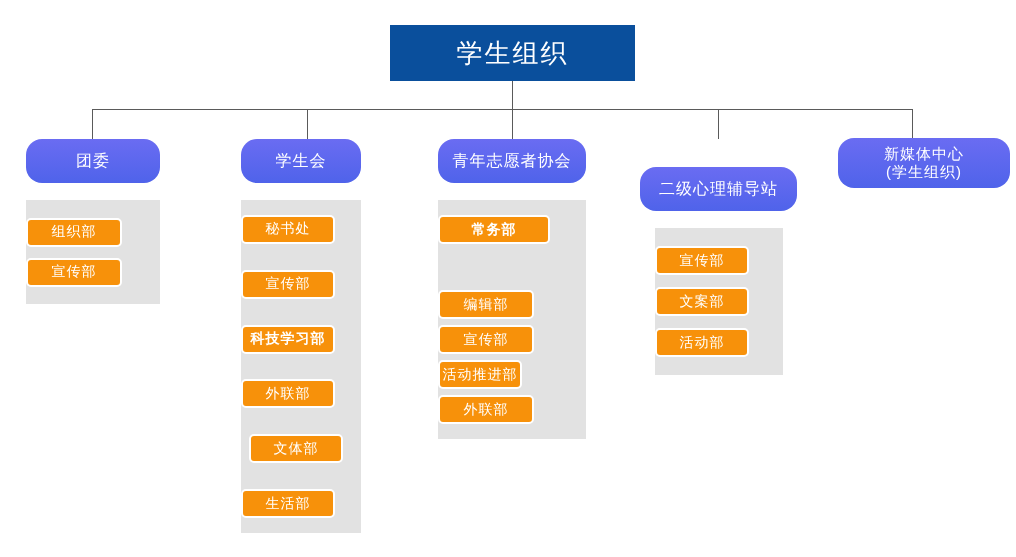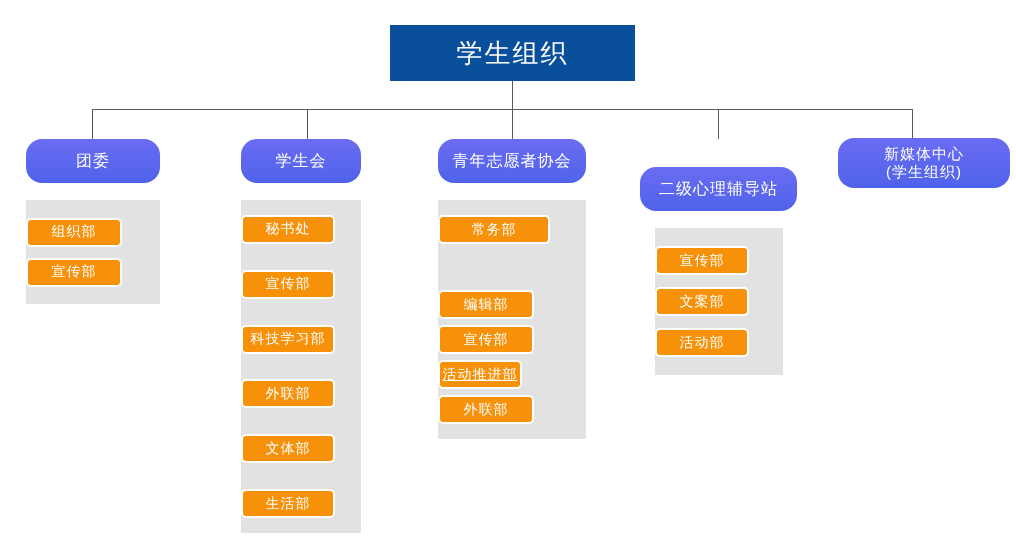--- a/index.html
+++ b/index.html
@@ -121,34 +121,34 @@
       <div class="leaf" style="width:96px;">组织部</div>
       <div class="leaf" style="width:96px;">宣传部</div>
     </div>
   </div>
 
   <div class="column" style="left:241px; width:120px;">
     <div class="l2-node">学生会</div>
     <div class="leaf-panel" style="height:333px; justify-content:space-around;gap:20px;">
       <div class="leaf" style="width:94px;">秘书处</div>
       <div class="leaf" style="width:94px;">宣传部</div>
-      <div class="leaf" style="width:94px;">科技学习部</div>
+      <div class="leaf" style="width:94px;font-weight:bold;">科技学习部</div>
       <div class="leaf" style="width:94px;">外联部</div>
-      <div class="leaf" style="width:94px;">文体部</div>
+      <div class="leaf" style="width:94px;margin-left:8px;">文体部</div>
       <div class="leaf" style="width:94px;">生活部</div>
     </div>
   </div>
 
   <div class="column" style="left:438px; width:148px;">
     <div class="l2-node">青年志愿者协会</div>
     <div class="leaf-panel" style="height:239px; justify-content:space-around;">
-      <div class="leaf" style="width:112px;">常务部</div>
+      <div class="leaf" style="width:112px;font-weight:bold;">常务部</div>
       <div class="leaf" style="width:96px;margin-top:40px;">编辑部</div>
       <div class="leaf" style="width:96px;">宣传部</div>
-      <div class="leaf" style="width:84px;text-decoration:underline;">活动推进部</div>
+      <div class="leaf" style="width:84px;">活动推进部</div>
       <div class="leaf" style="width:96px;">外联部</div>
     </div>
   </div>
 
   <div class="column" style="left:640px; width:157px;margin-top:28px;">
     <div class="l2-node">二级心理辅导站</div>
     <div class="leaf-panel" style="height:147px; width:128px; margin-left:15px; justify-content:space-around;">
       <div class="leaf" style="width:94px;">宣传部</div>
       <div class="leaf" style="width:94px;">文案部</div>
       <div class="leaf" style="width:94px;">活动部</div>

